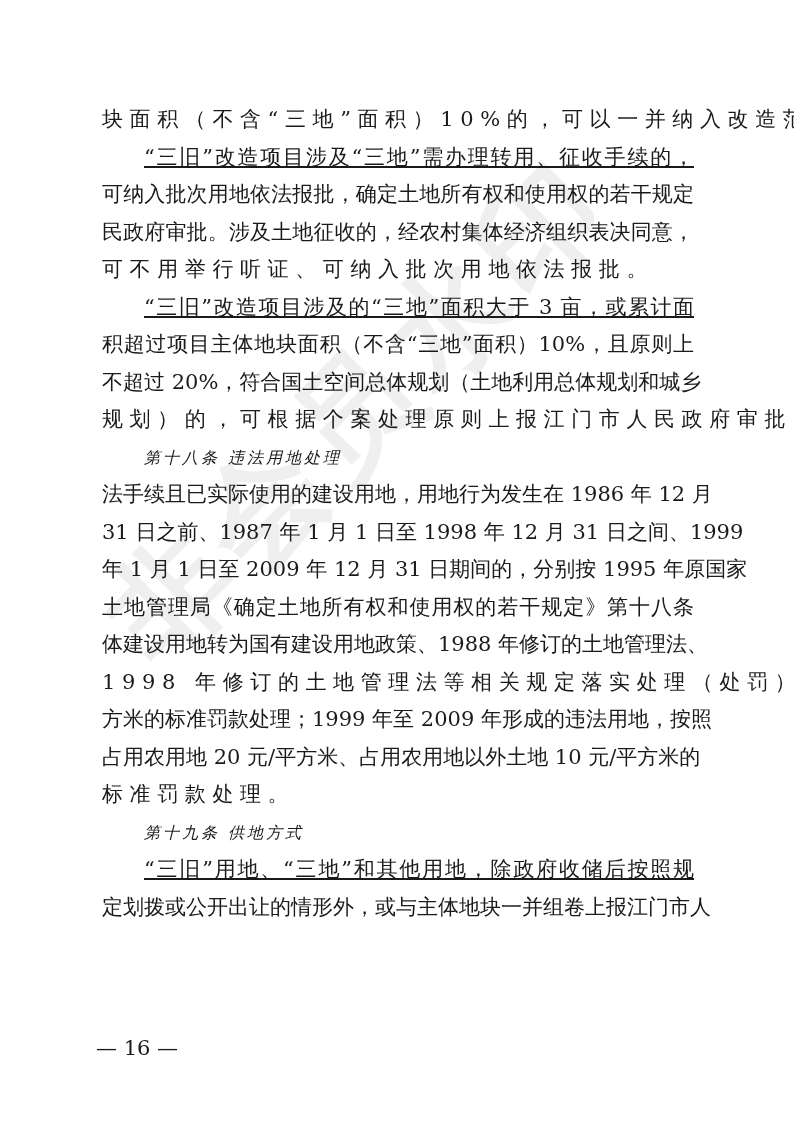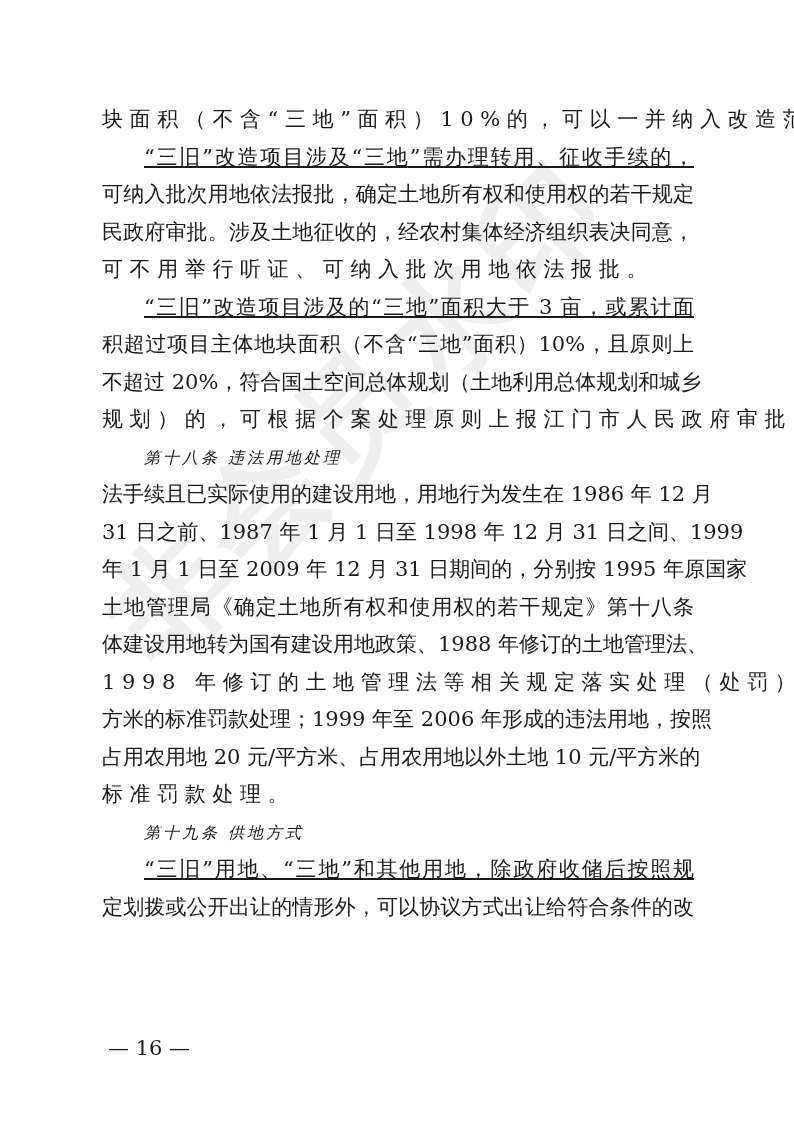--- a/index.html
+++ b/index.html
@@ -49,21 +49,21 @@
     .line.heading {
       padding-left: 42px;
       text-align-last: left;
       letter-spacing: 3px;
       font-family: "DejaVu Sans", "Liberation Sans", sans-serif;
       font-size: 16px;
       font-style: italic;
     }
     .page-number {
       position: absolute;
-      left: 108px;
+      left: 96px;
       top: 1036px;
       font-size: 21px;
       line-height: 24px;
       color: #1a1a1a;
       white-space: pre;
     }
     .watermark {
       position: absolute;
       left: 130px;
       top: 560px;
@@ -95,23 +95,23 @@
     <div class="line">积超过项目主体地块面积（不含“三地”面积）10%，且原则上</div>
     <div class="line">不超过 20%，符合国土空间总体规划（土地利用总体规划和城乡</div>
     <div class="line last">规划）的，可根据个案处理原则上报江门市人民政府审批。</div>
     <div class="line heading">第十八条  违法用地处理</div>
     <div class="line">法手续且已实际使用的建设用地，用地行为发生在 1986 年 12 月</div>
     <div class="line">31 日之前、1987 年 1 月 1 日至 1998 年 12 月 31 日之间、1999</div>
     <div class="line">年 1 月 1 日至 2009 年 12 月 31 日期间的，分别按 1995 年原国家</div>
     <div class="line">土地管理局《确定土地所有权和使用权的若干规定》第十八条</div>
     <div class="line">体建设用地转为国有建设用地政策、1988 年修订的土地管理法、</div>
     <div class="line last">1998 年修订的土地管理法等相关规定落实处理（处罚）。</div>
-    <div class="line">方米的标准罚款处理；1999 年至 2006 年形成的违法用地，按照</div>
+    <div class="line">方米的标准罚款处理；1999 年至 2009 年形成的违法用地，按照</div>
     <div class="line">占用农用地 20 元/平方米、占用农用地以外土地 10 元/平方米的</div>
     <div class="line last">标准罚款处理。</div>
     <div class="line heading">第十九条  供地方式</div>
     <div class="line indent">“三旧”用地、“三地”和其他用地，除政府收储后按照规</div>
-    <div class="line">定划拨或公开出让的情形外，可以协议方式出让给符合条件的改</div>
+    <div class="line">定划拨或公开出让的情形外，或与主体地块一并组卷上报江门市人</div>
   </div>
 
   <div class="page-number">— 16 —</div>
 
 </div>
 
 </body></html>

